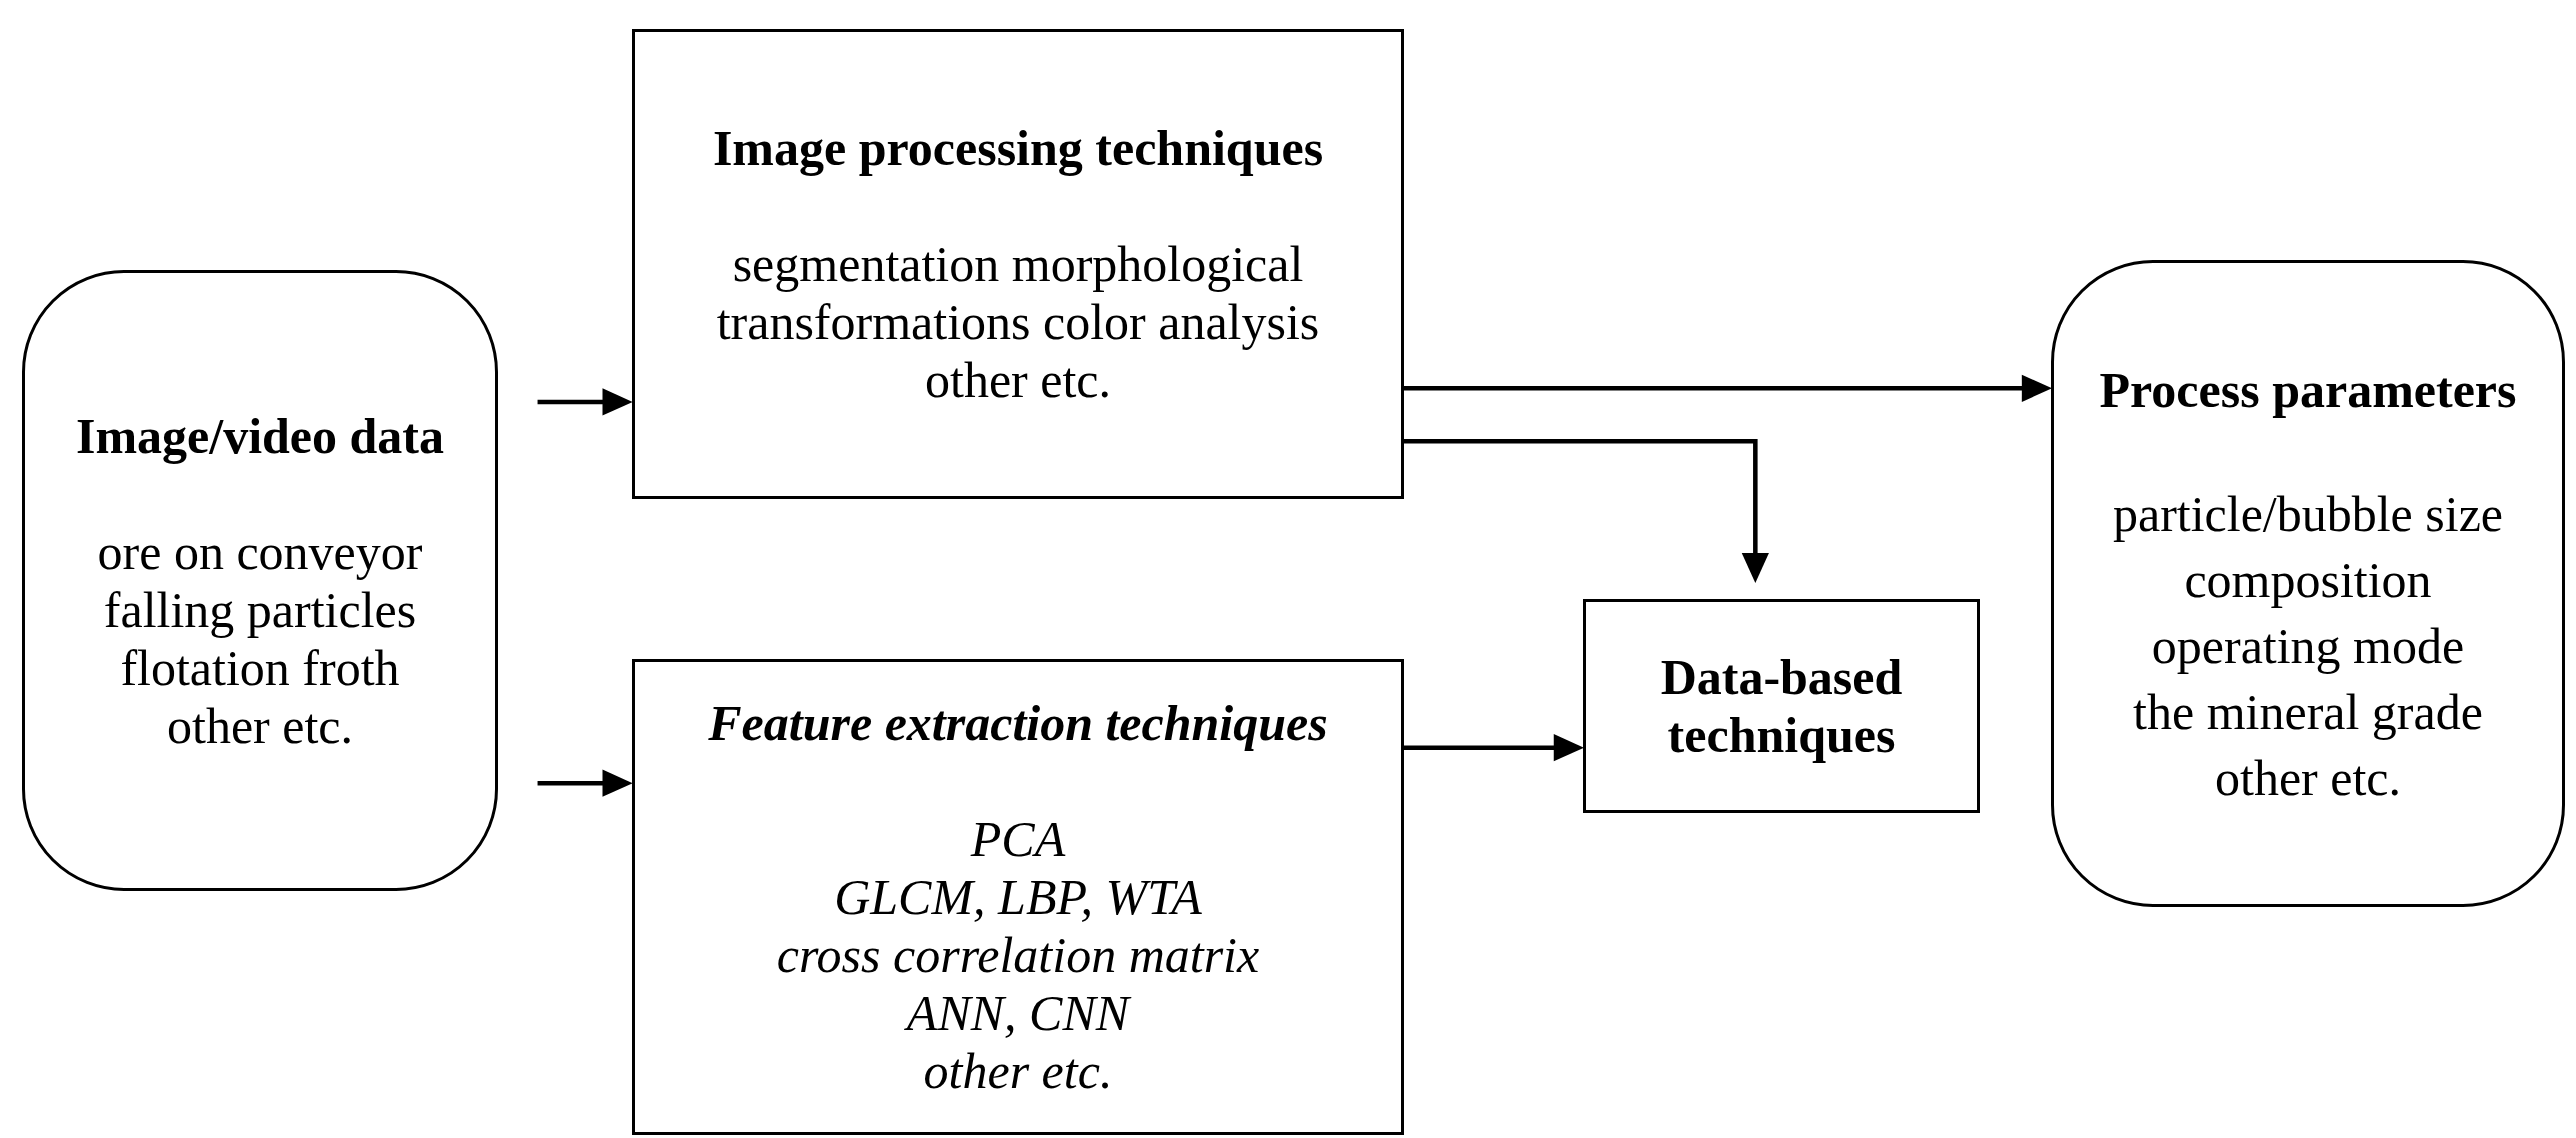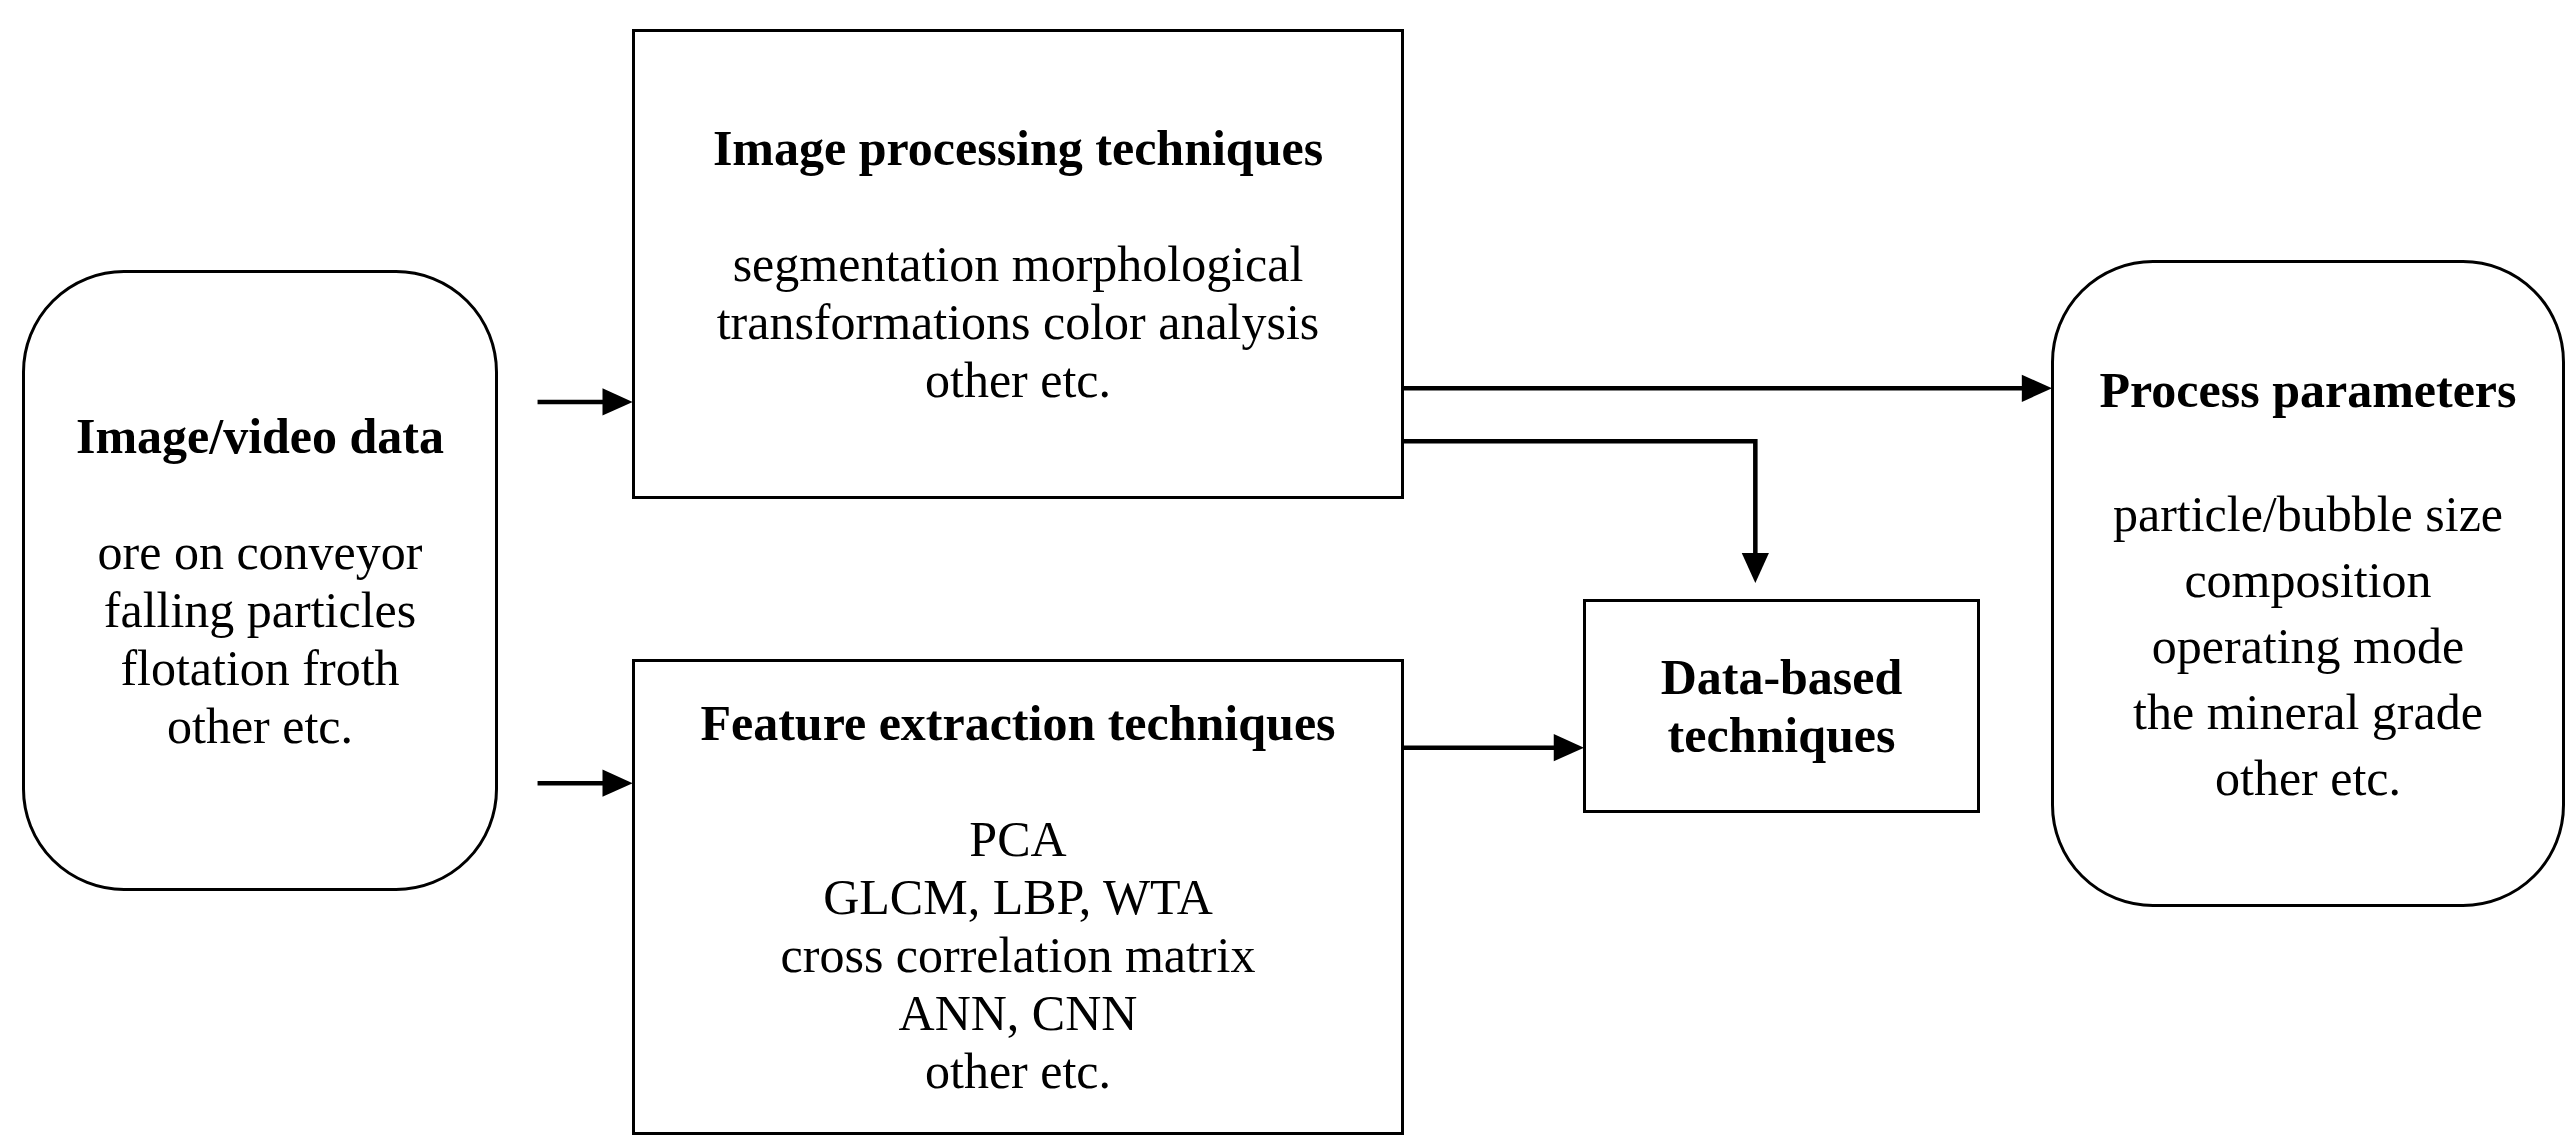--- a/index.html
+++ b/index.html
@@ -52,21 +52,21 @@
     stroke-width: 6;
     fill: none;
   }
   #arrow-layer polygon {
     fill: #000000;
     stroke: none;
   }
   
   #box-image-video      { left: 22px;   top: 270px; width: 476px;  height: 621px; }
   #box-image-processing { left: 632px;  top: 29px;  width: 772px; height: 470px; }
-  #box-feature-extract  { left: 632px;  top: 659px; width: 772px; height: 476px; }
+  #box-feature-extract  { left: 632px;  top: 659px; width: 772px; height: 476px; font-style: italic; }
   #box-data-modelling   { left: 1583px; top: 583px; width: 397px;  height: 214px; margin-top: 16px; }
   #box-process-params   { left: 2051px; top: 260px; width: 514px;  height: 647px; gap: 8px; }
 </style>
 </head>
 <body>
 
 <div id="canvas">
 
   <svg id="arrow-layer" viewBox="0 0 3412 1508" xmlns="http://www.w3.org/2000/svg">
 

